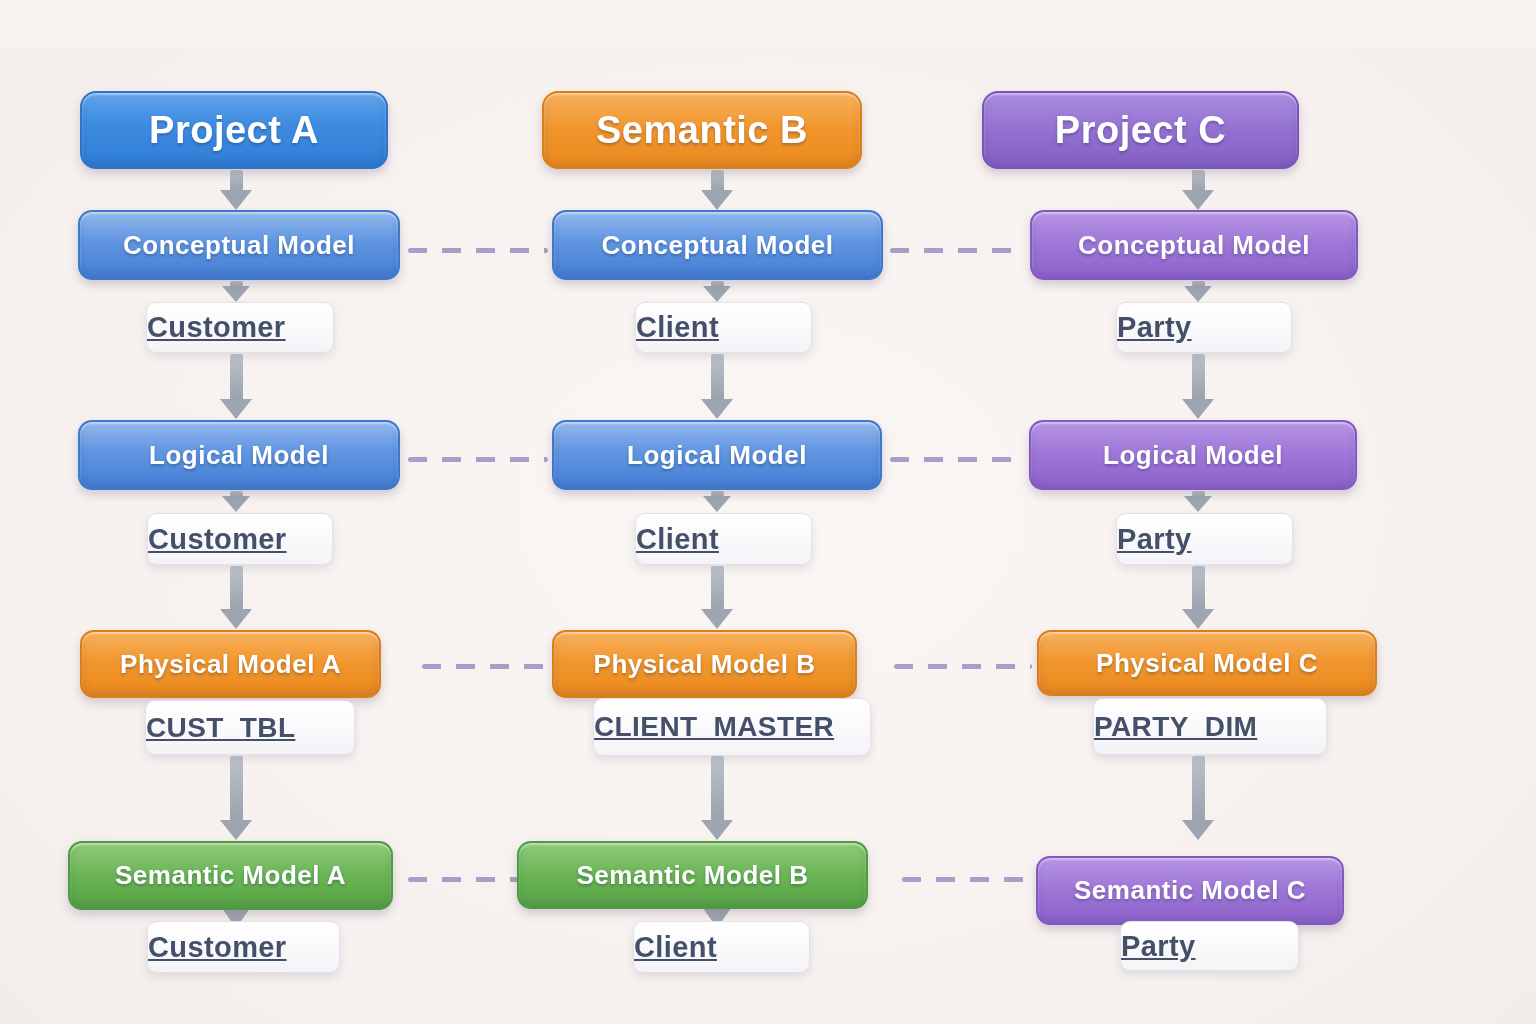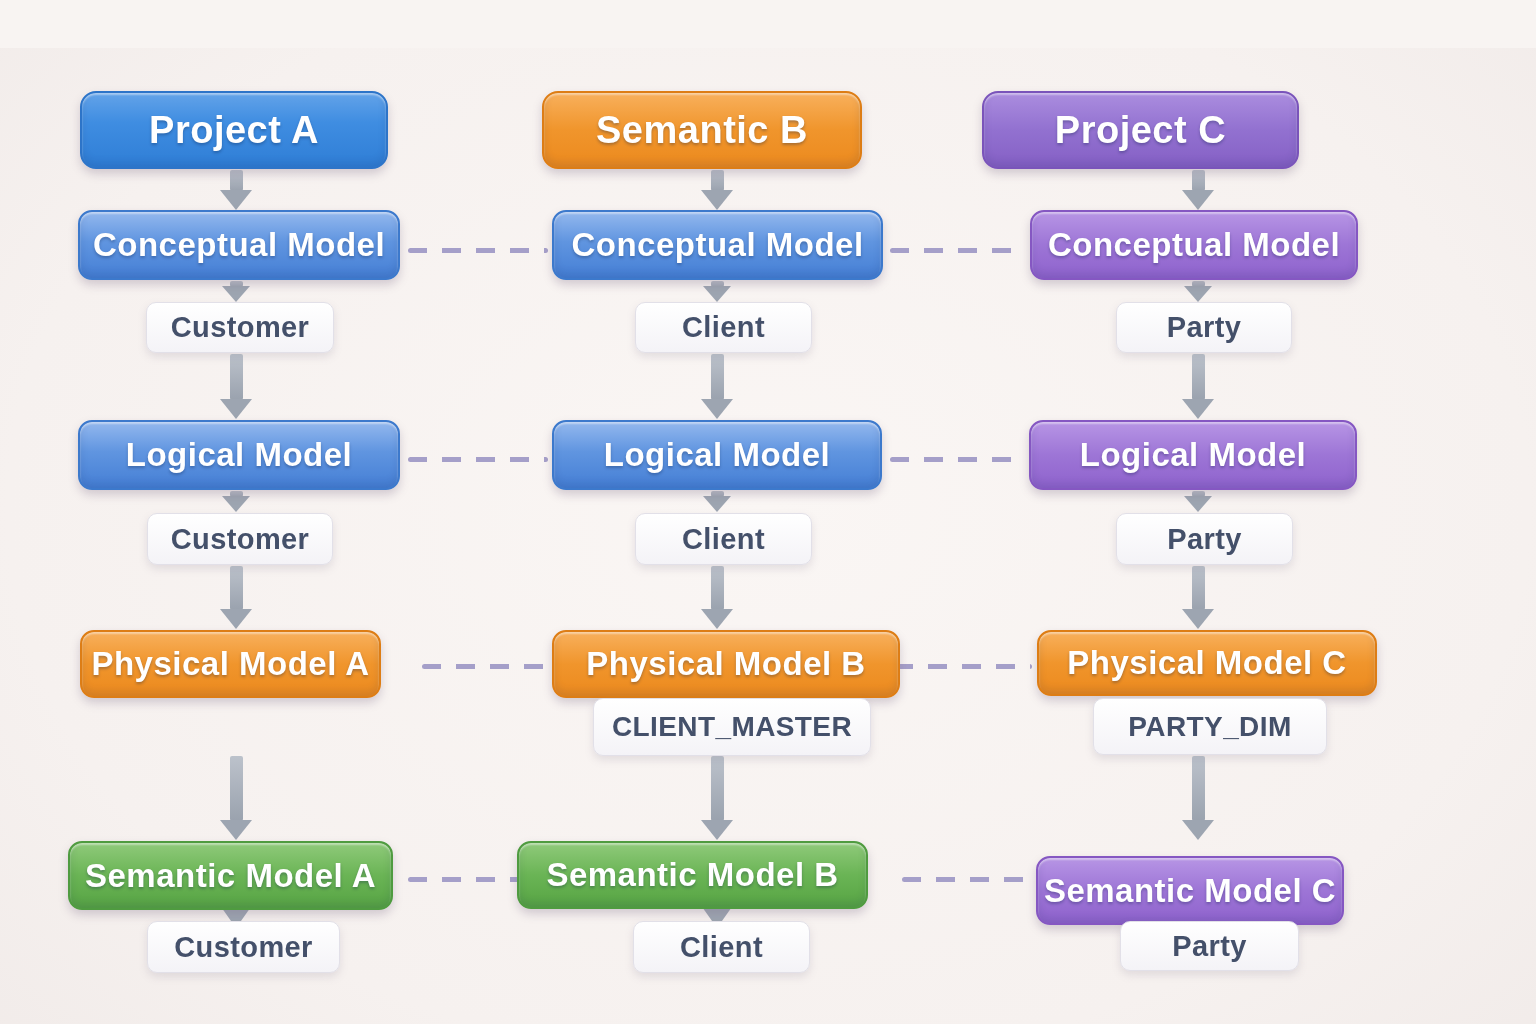--- a/index.html
+++ b/index.html
@@ -22,39 +22,40 @@
     border:2px solid;
     border-radius:14px;
     color:#ffffff;font-weight:bold;
     text-shadow:0 2px 3px rgba(10,30,70,.30);
     box-shadow:0 5px 10px rgba(125,110,135,.30), inset 0 2px 2px rgba(255,255,255,.45), inset 0 -4px 8px rgba(20,30,80,.12);
     z-index:2;
     box-sizing:border-box;
     letter-spacing:.5px;
   }
   .header{font-size:38px;border-radius:16px;}
-  .model{font-size:33px;}
+  .model{font-size:26px;}
   .c-blue-h {background:linear-gradient(180deg,#63a3e9 0%,#3f8de1 40%,#2f7ed6 100%);border-color:#2d74c8;}
   .c-blue   {background:linear-gradient(180deg,#93b8ee 0%,#6095e0 45%,#457fd5 100%);border-color:#3c79cc;}
   .c-orange {background:linear-gradient(180deg,#f8b05c 0%,#f0952c 50%,#ec8a1e 100%);border-color:#dd7d15;}
   .c-purple-h{background:linear-gradient(180deg,#ab8ddf 0%,#9271d0 50%,#8560c5 100%);border-color:#7a54ba;}
   .c-purple {background:linear-gradient(180deg,#b795e5 0%,#9d75d6 50%,#8f63cd 100%);border-color:#8557c2;}
   .c-green  {background:linear-gradient(180deg,#8fca7a 0%,#6ab455 50%,#57a444 100%);border-color:#4f9b40;}
 
   
   .plate{
     position:absolute;
-    display:flex;align-items:center;justify-content:center;
+    display:flex;align-items:center;
     background:linear-gradient(180deg,#ffffff 0%,#f4f3f7 100%);
     border:1px solid #e2e0e8;
     border-radius:10px;
     color:#44506a;font-weight:bold;font-size:29px;
     box-shadow:0 4px 8px rgba(130,118,140,.18);
     z-index:2;box-sizing:border-box;
     letter-spacing:.4px;
+    text-decoration:underline;
   }
   .plate.table{font-size:28px;}
 
   
   .arrow{position:absolute;width:32px;display:flex;flex-direction:column;align-items:center;z-index:1;}
   .arrow .stem{width:13px;flex:1;background:linear-gradient(180deg,#bcc2cb 0%,#9aa2ae 100%);border-radius:2px;}
   .arrow .head{width:0;height:0;border-left:16px solid transparent;border-right:16px solid transparent;border-top:20px solid #9da5b1;margin-top:-1px;}
   .arrow.short .head{border-left-width:14px;border-right-width:14px;border-top-width:16px;}
   .peek{position:absolute;width:0;height:0;border-left:17px solid transparent;border-right:17px solid transparent;border-top:24px solid #9da5b1;z-index:0;}
 
@@ -114,20 +115,23 @@
     <span>Customer</span>
   </div>
   <div class="arrow" style="left:220px;top:518px;height:63px">
       <div class="stem"></div>
       <div class="head"></div>
     </div>
 
   <div class="node model c-orange" style="left:80px;top:582px;width:301px;height:68px">
     <span>Physical Model A</span>
   </div>
+  <div class="plate table" style="left:145px;top:652px;width:210px;height:55px">
+    <span>CUST_TBL</span>
+  </div>
   <div class="arrow" style="left:220px;top:708px;height:84px">
       <div class="stem"></div>
       <div class="head"></div>
     </div>
 
   <div class="node model c-green" style="left:68px;top:793px;width:325px;height:69px">
     <span>Semantic Model A</span>
   </div>
   <div class="peek" style="left:219px;top:856px"></div>
   <div class="plate" style="left:147px;top:873px;width:193px;height:52px">
@@ -167,21 +171,21 @@
     </div>
 
   <div class="plate" style="left:635px;top:465px;width:177px;height:52px">
     <span>Client</span>
   </div>
   <div class="arrow" style="left:701px;top:518px;height:63px">
       <div class="stem"></div>
       <div class="head"></div>
     </div>
 
-  <div class="node model c-orange" style="left:552px;top:582px;width:348px;height:68px">
+  <div class="node model c-orange" style="left:552px;top:582px;width:305px;height:68px">
     <span>Physical Model B</span>
   </div>
   <div class="plate table" style="left:593px;top:650px;width:278px;height:58px">
     <span>CLIENT_MASTER</span>
   </div>
   <div class="arrow" style="left:701px;top:708px;height:84px">
       <div class="stem"></div>
       <div class="head"></div>
     </div>
 

